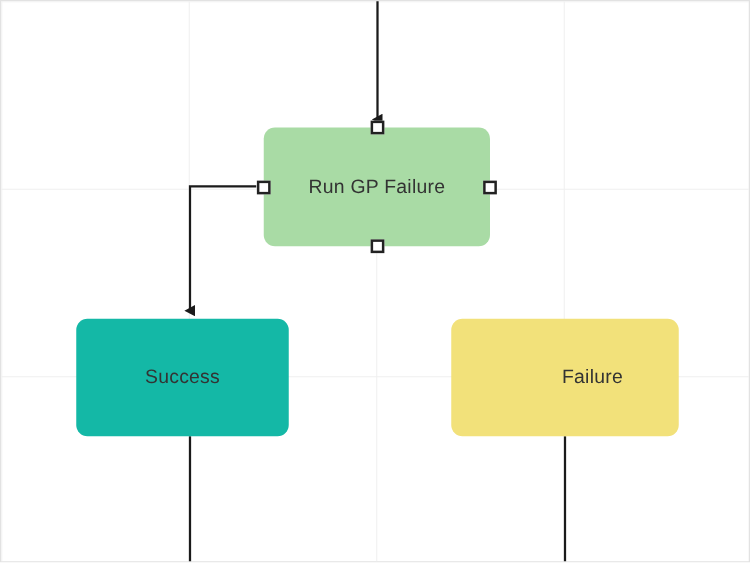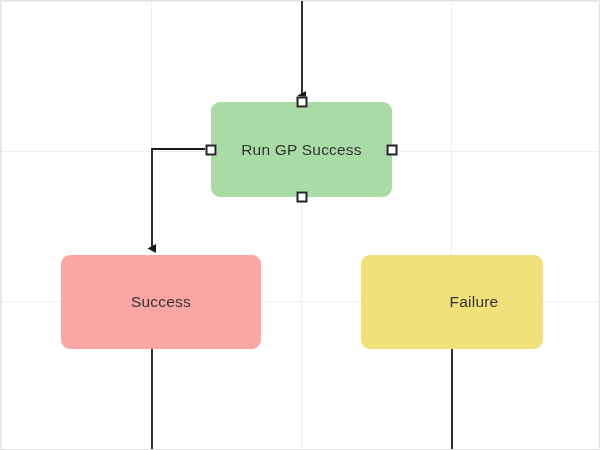--- a/index.html
+++ b/index.html
@@ -99,28 +99,28 @@
     <path class="edge-path" marker-end="url(#arrow-head)" d="M 301 -4 L 301 95" style="stroke: rgb(26, 26, 26);"></path>
 
     <path class="edge-path" marker-end="url(#arrow-head)" d="M 204 148 L 151 148 L 151 248" style="stroke: rgb(26, 26, 26);"></path>
 
     <path class="edge-path" d="M 151 348 L 151 454" style="stroke: rgb(26, 26, 26);"></path>
 
     <path class="edge-path" d="M 451 348 L 451 454" style="stroke: rgb(26, 26, 26);"></path>
   </svg>
 
   <div class="node node-green" id="node-run-gp-service" style="left: 210px; top: 101px; width: 181px; height: 95px; background: rgb(169, 219, 165); color: rgb(51, 51, 51);">
-    <span class="node-label">Run GP Success</span>
+    <span class="node-label">Run GP Failure</span>
     <div class="handle handle-top" style="background: rgb(255, 255, 255); border-color: rgb(34, 34, 34);"></div>
     <div class="handle handle-right" style="background: rgb(255, 255, 255); border-color: rgb(34, 34, 34);"></div>
     <div class="handle handle-bottom" style="background: rgb(255, 255, 255); border-color: rgb(34, 34, 34);"></div>
     <div class="handle handle-left" style="background: rgb(255, 255, 255); border-color: rgb(34, 34, 34);"></div>
   </div>
 
-  <div class="node node-yellow" id="node-success" style="left: 60px; top: 254px; width: 200px; height: 94px; background: #fca5a5; color: rgb(51, 51, 51);">
+  <div class="node node-yellow" id="node-success" style="left: 60px; top: 254px; width: 170px; height: 94px; background: #14b8a6; color: rgb(51, 51, 51);">
     <span class="node-label">Success</span>
   </div>
 
   <div class="node node-yellow" id="node-failure" style="left: 360px; top: 254px; width: 182px; height: 94px; background: rgb(242, 225, 122); color: rgb(51, 51, 51); padding-left: 44px;">
     <span class="node-label">Failure</span>
   </div>
 
 </div>
 
 </body></html>

